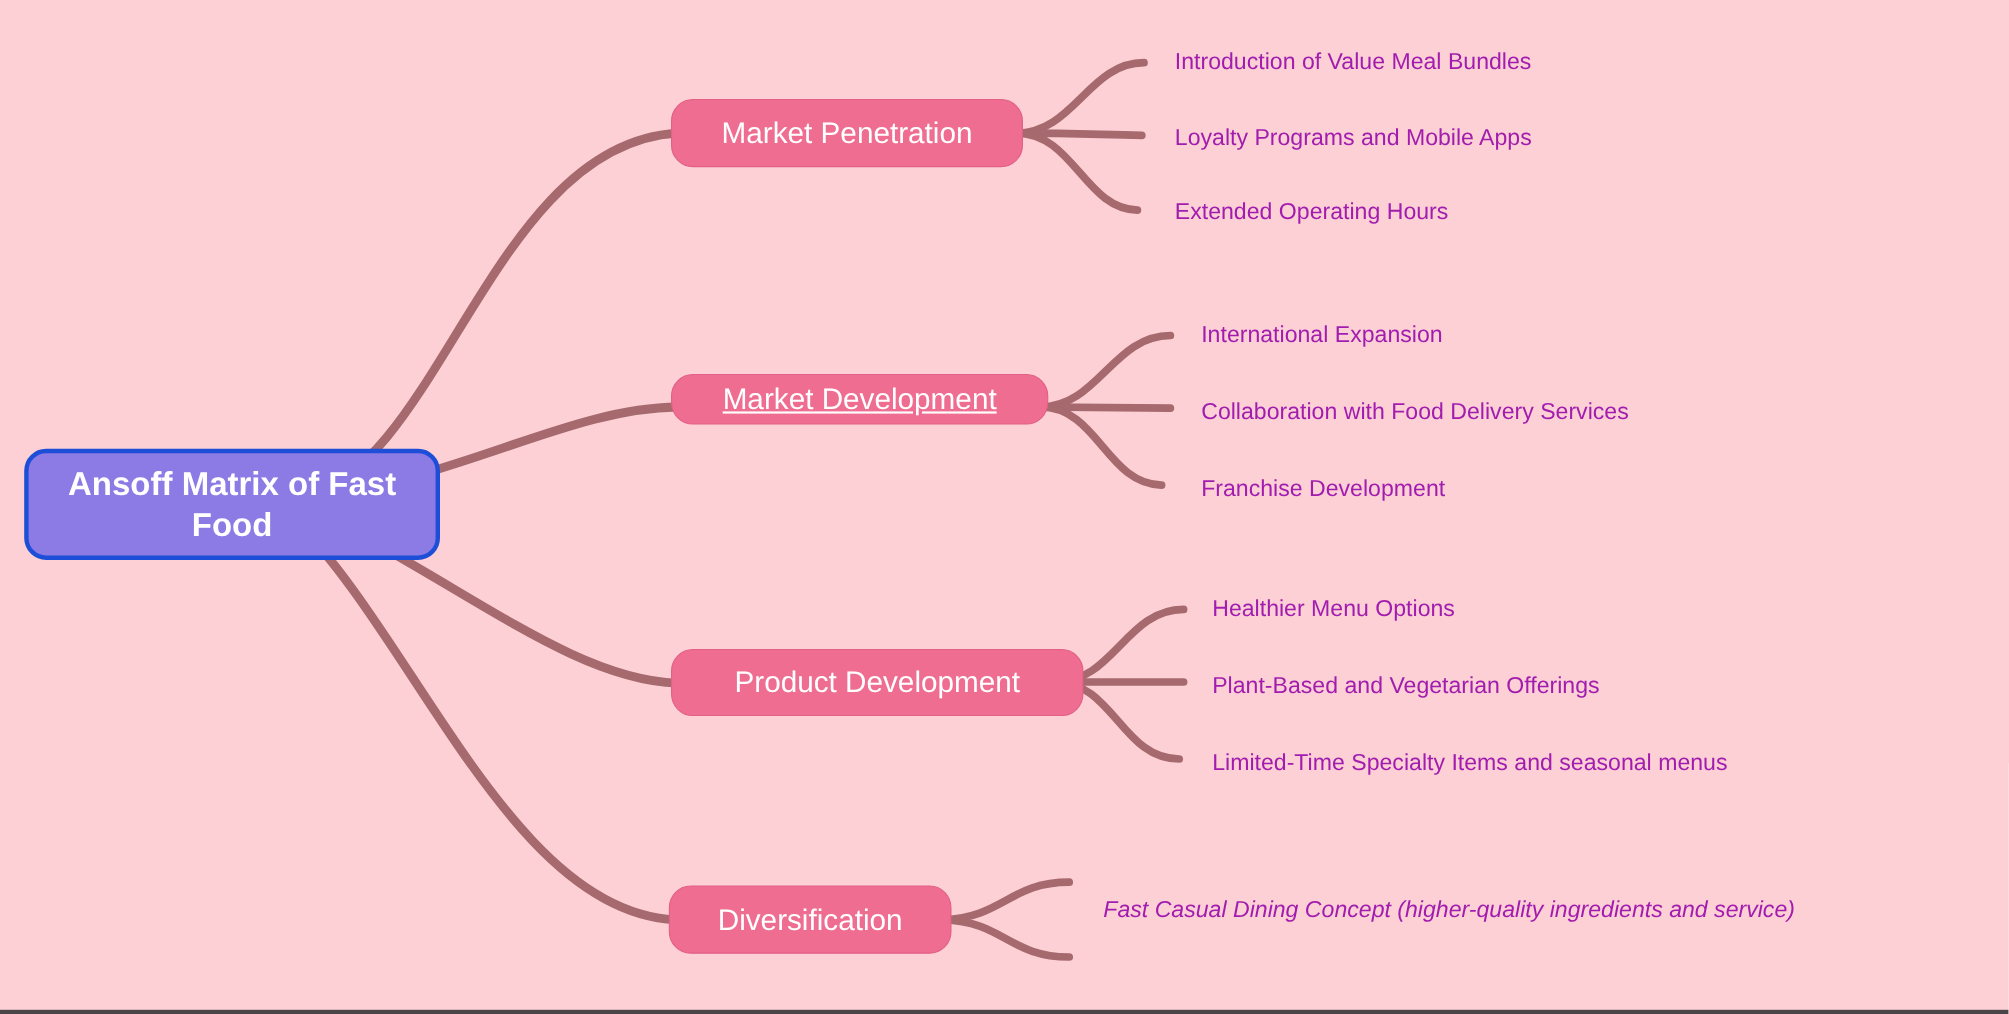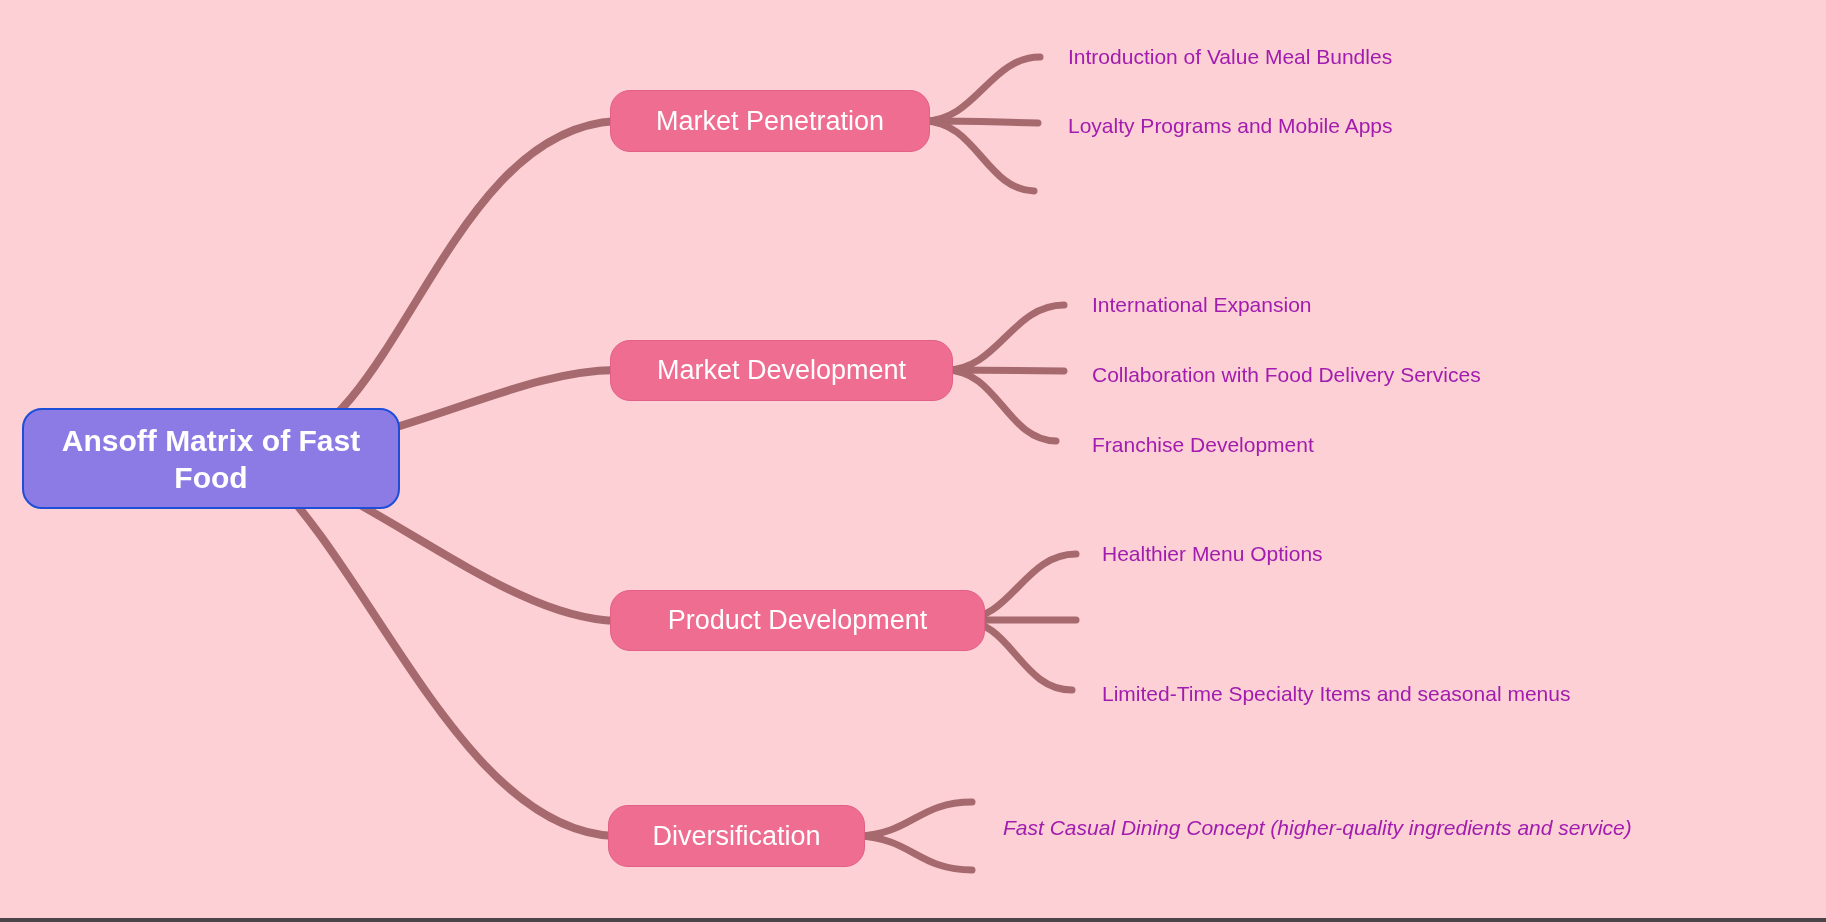--- a/index.html
+++ b/index.html
@@ -18,31 +18,31 @@
     position:absolute;
     display:flex;align-items:center;justify-content:center;
     border-radius:20px;
     color:#ffffff;
     box-sizing:border-box;
     text-align:center;
   }
   .root-node{
     left:22px;top:408px;width:378px;height:101px;
     background:#8c7ae5;
-    border:2px solid #1d4ed8;
+    border:4px solid #1d4ed8;
     font-size:30px;font-weight:bold;line-height:37px;
   }
   .root-node .inner{width:300px;}
   .branch-node{
     background:#ee6d90;
     border:1px solid #e25f87;
     font-size:27px;font-weight:500;
   }
   .branch-mp{left:610px;top:90px;width:320px;height:62px;}
-  .branch-md{left:610px;top:340px;width:343px;height:61px;}
+  .branch-md{left:610px;top:340px;width:343px;height:46px;text-decoration:underline;}
   .branch-pd{left:610px;top:590px;width:375px;height:61px;}
   .branch-dv{left:608px;top:805px;width:257px;height:62px;}
   .leaf{
     position:absolute;
     height:32px;line-height:32px;
     font-size:21px;
     color:#a21caf;
     white-space:nowrap;
   }
   .bottom-bar{
@@ -90,24 +90,26 @@
   </div>
   <div class="node branch-node branch-pd">
     <span>Product Development</span>
   </div>
   <div class="node branch-node branch-dv">
     <span>Diversification</span>
   </div>
 
   <div class="leaf" style="left:1068px;top:41px;">Introduction of Value Meal Bundles</div>
   <div class="leaf" style="left:1068px;top:110px;">Loyalty Programs and Mobile Apps</div>
+  <div class="leaf" style="left:1068px;top:177px;">Extended Operating Hours</div>
 
   <div class="leaf" style="left:1092px;top:289px;">International Expansion</div>
   <div class="leaf" style="left:1092px;top:359px;">Collaboration with Food Delivery Services</div>
   <div class="leaf" style="left:1092px;top:429px;">Franchise Development</div>
 
   <div class="leaf" style="left:1102px;top:538px;">Healthier Menu Options</div>
+  <div class="leaf" style="left:1102px;top:608px;">Plant-Based and Vegetarian Offerings</div>
   <div class="leaf" style="left:1102px;top:678px;">Limited-Time Specialty Items and seasonal menus</div>
 
   <div class="leaf" style="left:1003px;top:812px;font-style:italic;">Fast Casual Dining Concept (higher-quality ingredients and service)</div>
 
   <div class="bottom-bar"></div>
 </div>
 
 </body></html>

